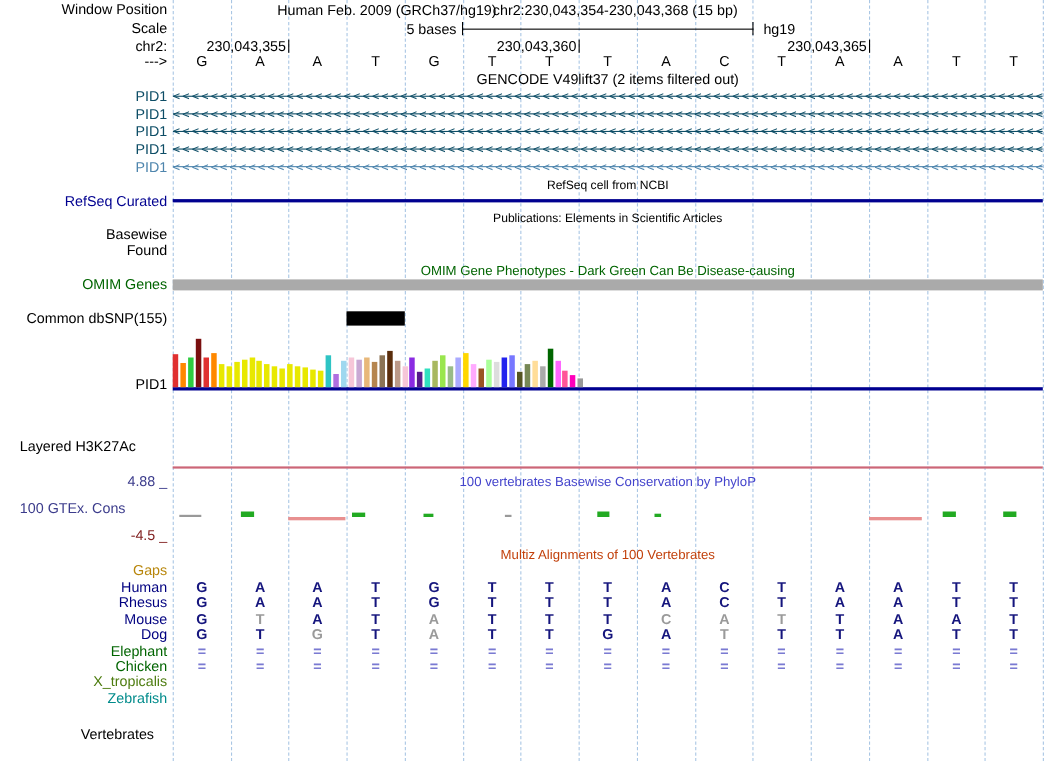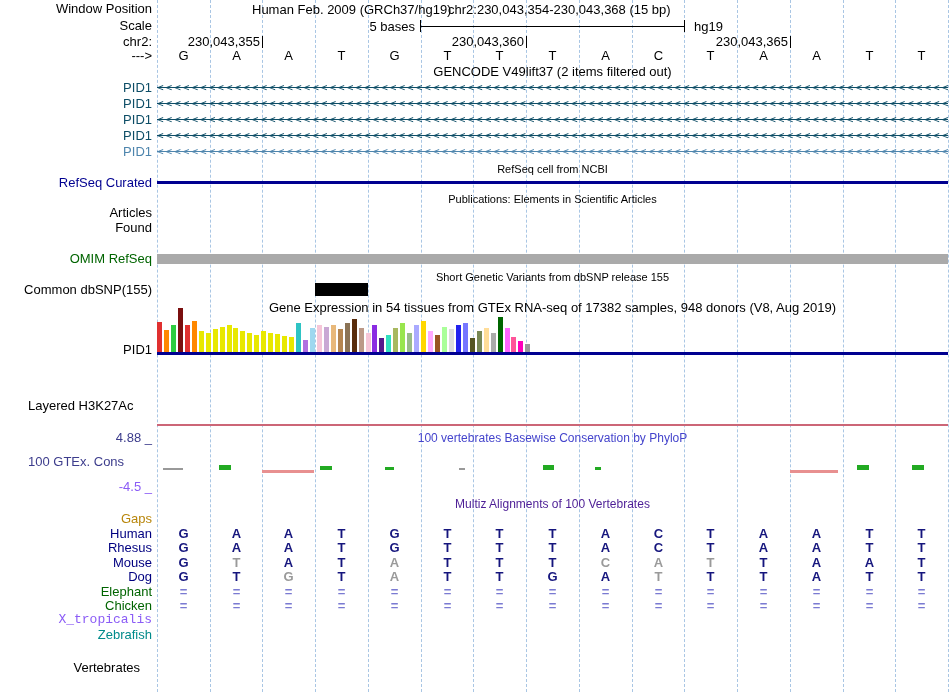--- a/index.html
+++ b/index.html
@@ -6,21 +6,21 @@
   #screen {
     position:relative; width:950px; height:692px; background:#ffffff;
     font-family:"Liberation Sans", sans-serif; font-size:13px; color:#000;
     overflow:hidden;
   }
   .abs { position:absolute; }
   .gutter-label {
     position:absolute; left:0; width:152px; text-align:right;
     white-space:nowrap; line-height:14px;
   }
-  .gutter-left { text-align:left; padding-left:28px; width:138px; }
+  .gutter-left { text-align:left; padding-left:18px; width:138px; }
   .center-title {
     position:absolute; left:157px; width:791px; text-align:center;
     line-height:14px; white-space:nowrap;
   }
   .small { font-size:11px; }
   .mid { font-size:12px; }
   .gridline {
     position:absolute; top:0; height:692px; width:0;
     border-left:1px dashed #a9c6e4;
   }
@@ -72,43 +72,42 @@
 
   <div class="gutter-label" style="top:49px">---&gt;</div>
 
   <div class="center-title" style="top:65px">GENCODE V49lift37 (2 items filtered out)</div>
 
   <div class="center-title small" style="top:162px">RefSeq cell from NCBI</div>
   <div class="gutter-label" style="top:176px;color:#000090">RefSeq Curated</div>
   <div class="abs" style="left:157px;top:181px;width:791px;height:3px;background:#000090"></div>
 
   <div class="center-title small" style="top:192px">Publications: Elements in Scientific Articles</div>
-  <div class="gutter-label" style="top:206px">Articles</div>
+  <div class="gutter-label" style="top:206px">Basewise</div>
   <div class="gutter-label" style="top:221px">Found</div>
 
-  <div class="gutter-label" style="top:252px;color:#006400">OMIM RefSeq</div>
+  <div class="center-title mid" style="top:239px;color:#006400">OMIM Gene Phenotypes - Dark Green Can Be Disease-causing</div>
+  <div class="gutter-label" style="top:252px;color:#006400">OMIM Genes</div>
   <div class="abs" style="left:157px;top:254px;width:791px;height:10px;background:#aaaaaa"></div>
 
-  <div class="center-title small" style="top:270px">Short Genetic Variants from dbSNP release 155</div>
   <div class="gutter-label" style="top:283px">Common dbSNP(155)</div>
   <div class="abs" id="snp-box" style="top: 283px; height: 13px; background: rgb(0, 0, 0); left: 315px; width: 53px;"></div>
 
-  <div class="center-title" style="top:301px">Gene Expression in 54 tissues from GTEx RNA-seq of 17382 samples, 948 donors (V8, Aug 2019)</div>
   <div class="gutter-label" style="top:343px">PID1</div>
   <div class="abs" style="left:157px;top:352px;width:791px;height:3px;background:#000090"></div>
 
   <div class="gutter-label gutter-left" style="top:399px">Layered H3K27Ac</div>
   <div class="abs" style="left:157px;top:424px;width:791px;height:2px;background:#cc6677"></div>
 
   <div class="gutter-label" style="top:431px;color:#3c3c8c">4.88 _</div>
   <div class="center-title mid" style="top:431px;color:#4444cc">100 vertebrates Basewise Conservation by PhyloP</div>
   <div class="gutter-label gutter-left" style="top:455px;color:#3c3c8c">100 GTEx. Cons</div>
-  <div class="gutter-label" style="top:480px;color:#8b5cf6">-4.5 _</div>
-
-  <div class="center-title mid" style="top:497px;color:#4c1d95">Multiz Alignments of 100 Vertebrates</div>
+  <div class="gutter-label" style="top:480px;color:#7f1d1d">-4.5 _</div>
+
+  <div class="center-title mid" style="top:497px;color:#c2410c">Multiz Alignments of 100 Vertebrates</div>
   <div class="gutter-label" style="top:512px;color:#b8860b">Gaps</div>
 
   <div class="gutter-label" style="top:661px;width:140px">Vertebrates</div>
 
 <div class="abs ruler-num" style="left: 140px; top: 35px; width: 120px; text-align: right;">230,043,355</div>
     <div class="abs" style="left: 262px; top: 36px; width: 1px; height: 12px; background: rgb(0, 0, 0);"></div>
     <div class="abs ruler-num" style="left: 404px; top: 35px; width: 120px; text-align: right;">230,043,360</div>
     <div class="abs" style="left: 526px; top: 36px; width: 1px; height: 12px; background: rgb(0, 0, 0);"></div>
     <div class="abs ruler-num" style="left: 668px; top: 35px; width: 120px; text-align: right;">230,043,365</div>
     <div class="abs" style="left: 790px; top: 36px; width: 1px; height: 12px; background: rgb(0, 0, 0);"></div>
@@ -306,15 +305,15 @@
     <div class="aln-cell" style="left: 421px; top: 599px; width: 53px; color: rgb(122, 122, 210);">=</div>
     <div class="aln-cell" style="left: 473px; top: 599px; width: 53px; color: rgb(122, 122, 210);">=</div>
     <div class="aln-cell" style="left: 526px; top: 599px; width: 53px; color: rgb(122, 122, 210);">=</div>
     <div class="aln-cell" style="left: 579px; top: 599px; width: 53px; color: rgb(122, 122, 210);">=</div>
     <div class="aln-cell" style="left: 632px; top: 599px; width: 53px; color: rgb(122, 122, 210);">=</div>
     <div class="aln-cell" style="left: 684px; top: 599px; width: 53px; color: rgb(122, 122, 210);">=</div>
     <div class="aln-cell" style="left: 737px; top: 599px; width: 53px; color: rgb(122, 122, 210);">=</div>
     <div class="aln-cell" style="left: 790px; top: 599px; width: 53px; color: rgb(122, 122, 210);">=</div>
     <div class="aln-cell" style="left: 843px; top: 599px; width: 53px; color: rgb(122, 122, 210);">=</div>
     <div class="aln-cell" style="left: 895px; top: 599px; width: 53px; color: rgb(122, 122, 210);">=</div>
-    <div class="gutter-label" style="top: 613px; color: #8b5cf6; font-family: Liberation Mono, monospace;">X_tropicalis</div>
+    <div class="gutter-label" style="top: 613px; color: #4d7c0f;">X_tropicalis</div>
     <div class="gutter-label" style="top: 628px; color: rgb(0, 139, 139);">Zebrafish</div>
   </div>
 
 </body></html>

